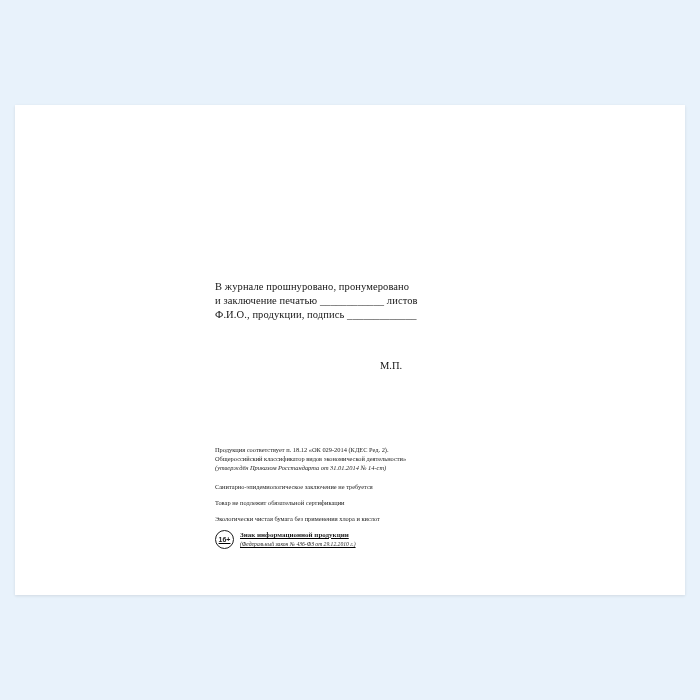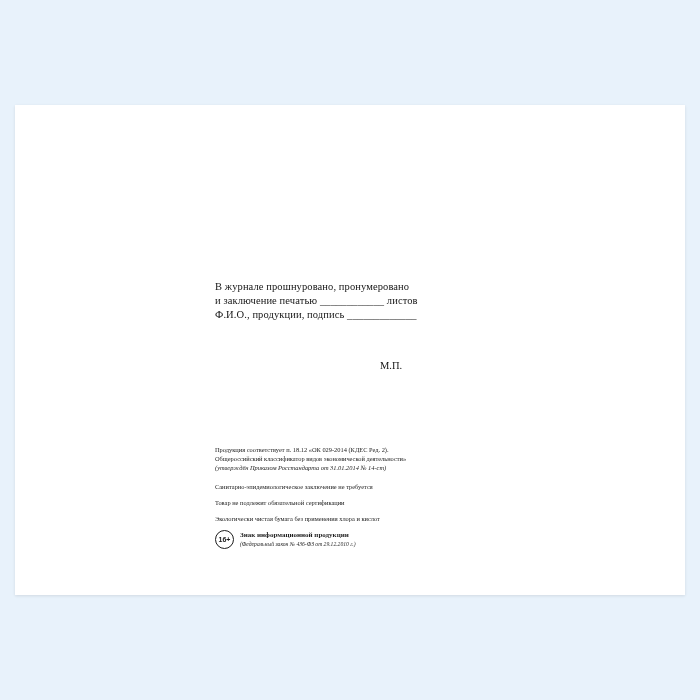--- a/index.html
+++ b/index.html
@@ -68,20 +68,21 @@
   }
   .legal-gap-sm {
     height: 7px;
   }
   .mark-row {
     position: absolute;
     left: 200px;
     top: 425px;
     display: flex;
     align-items: center;
+    text-decoration: underline;
   }
   .age-badge {
     width: 17px;
     height: 17px;
     border: 1px solid #1d1d1d;
     border-radius: 50%;
     display: flex;
     align-items: center;
     justify-content: center;
     font-size: 7px;

